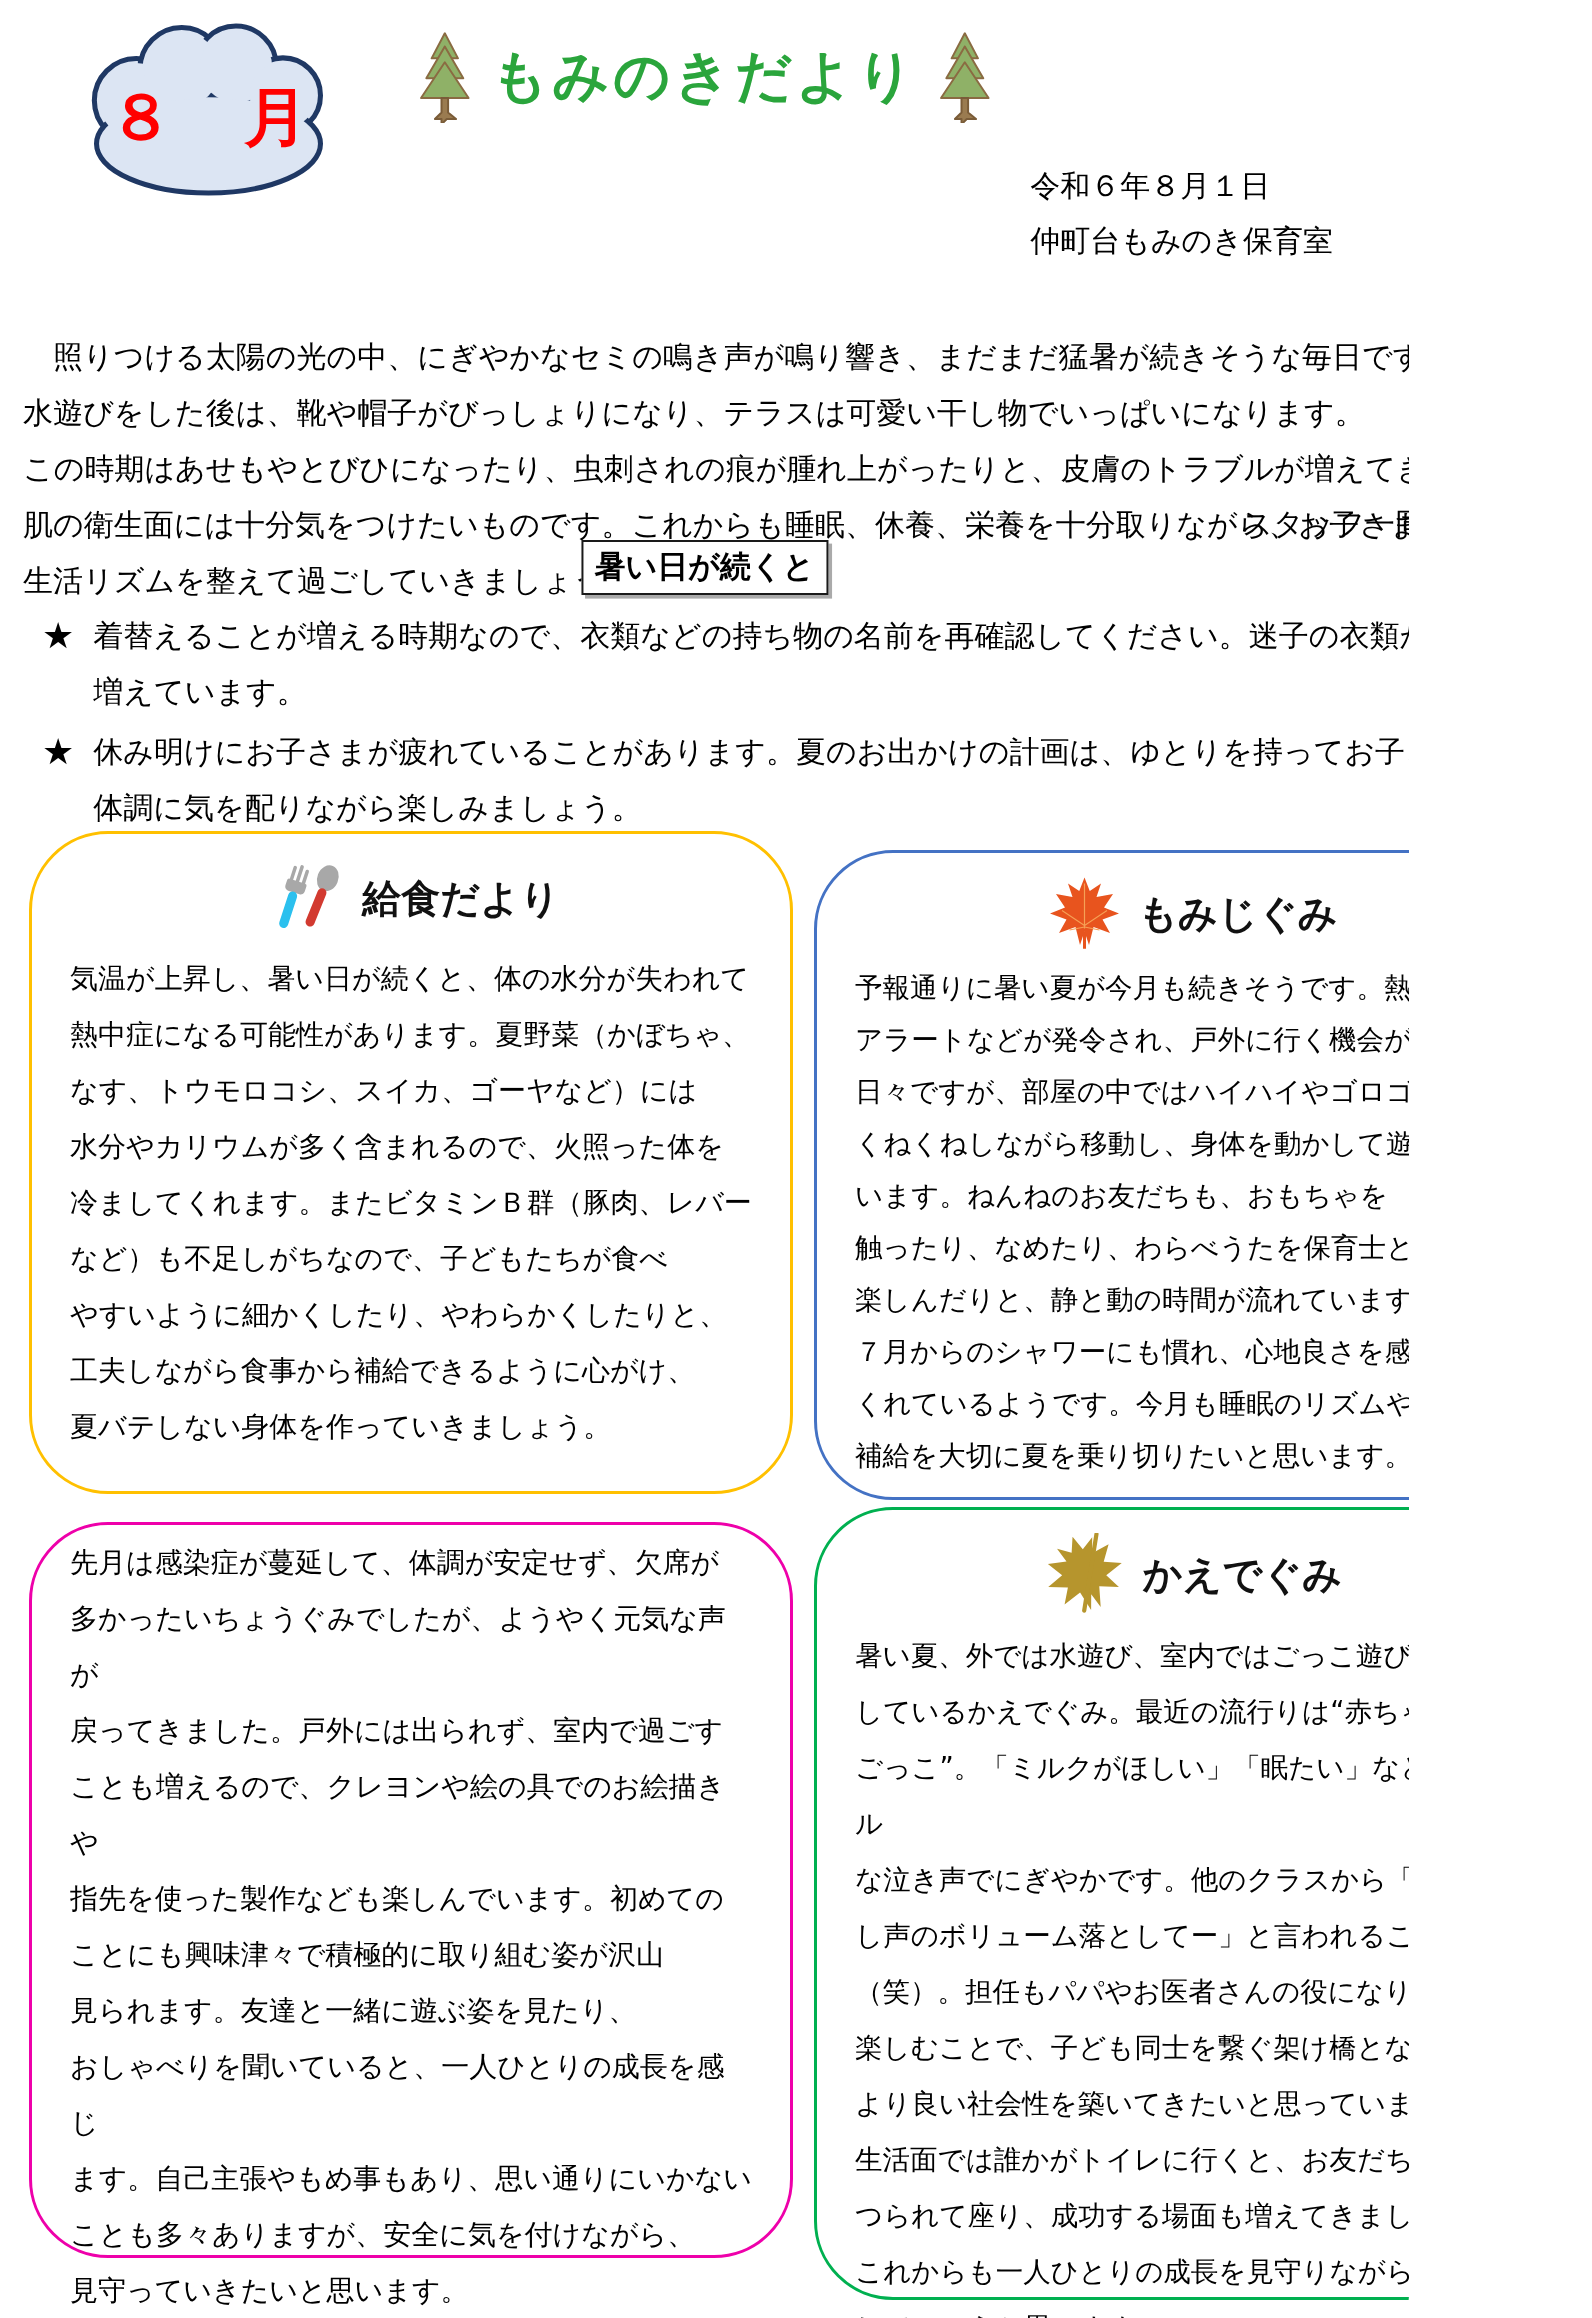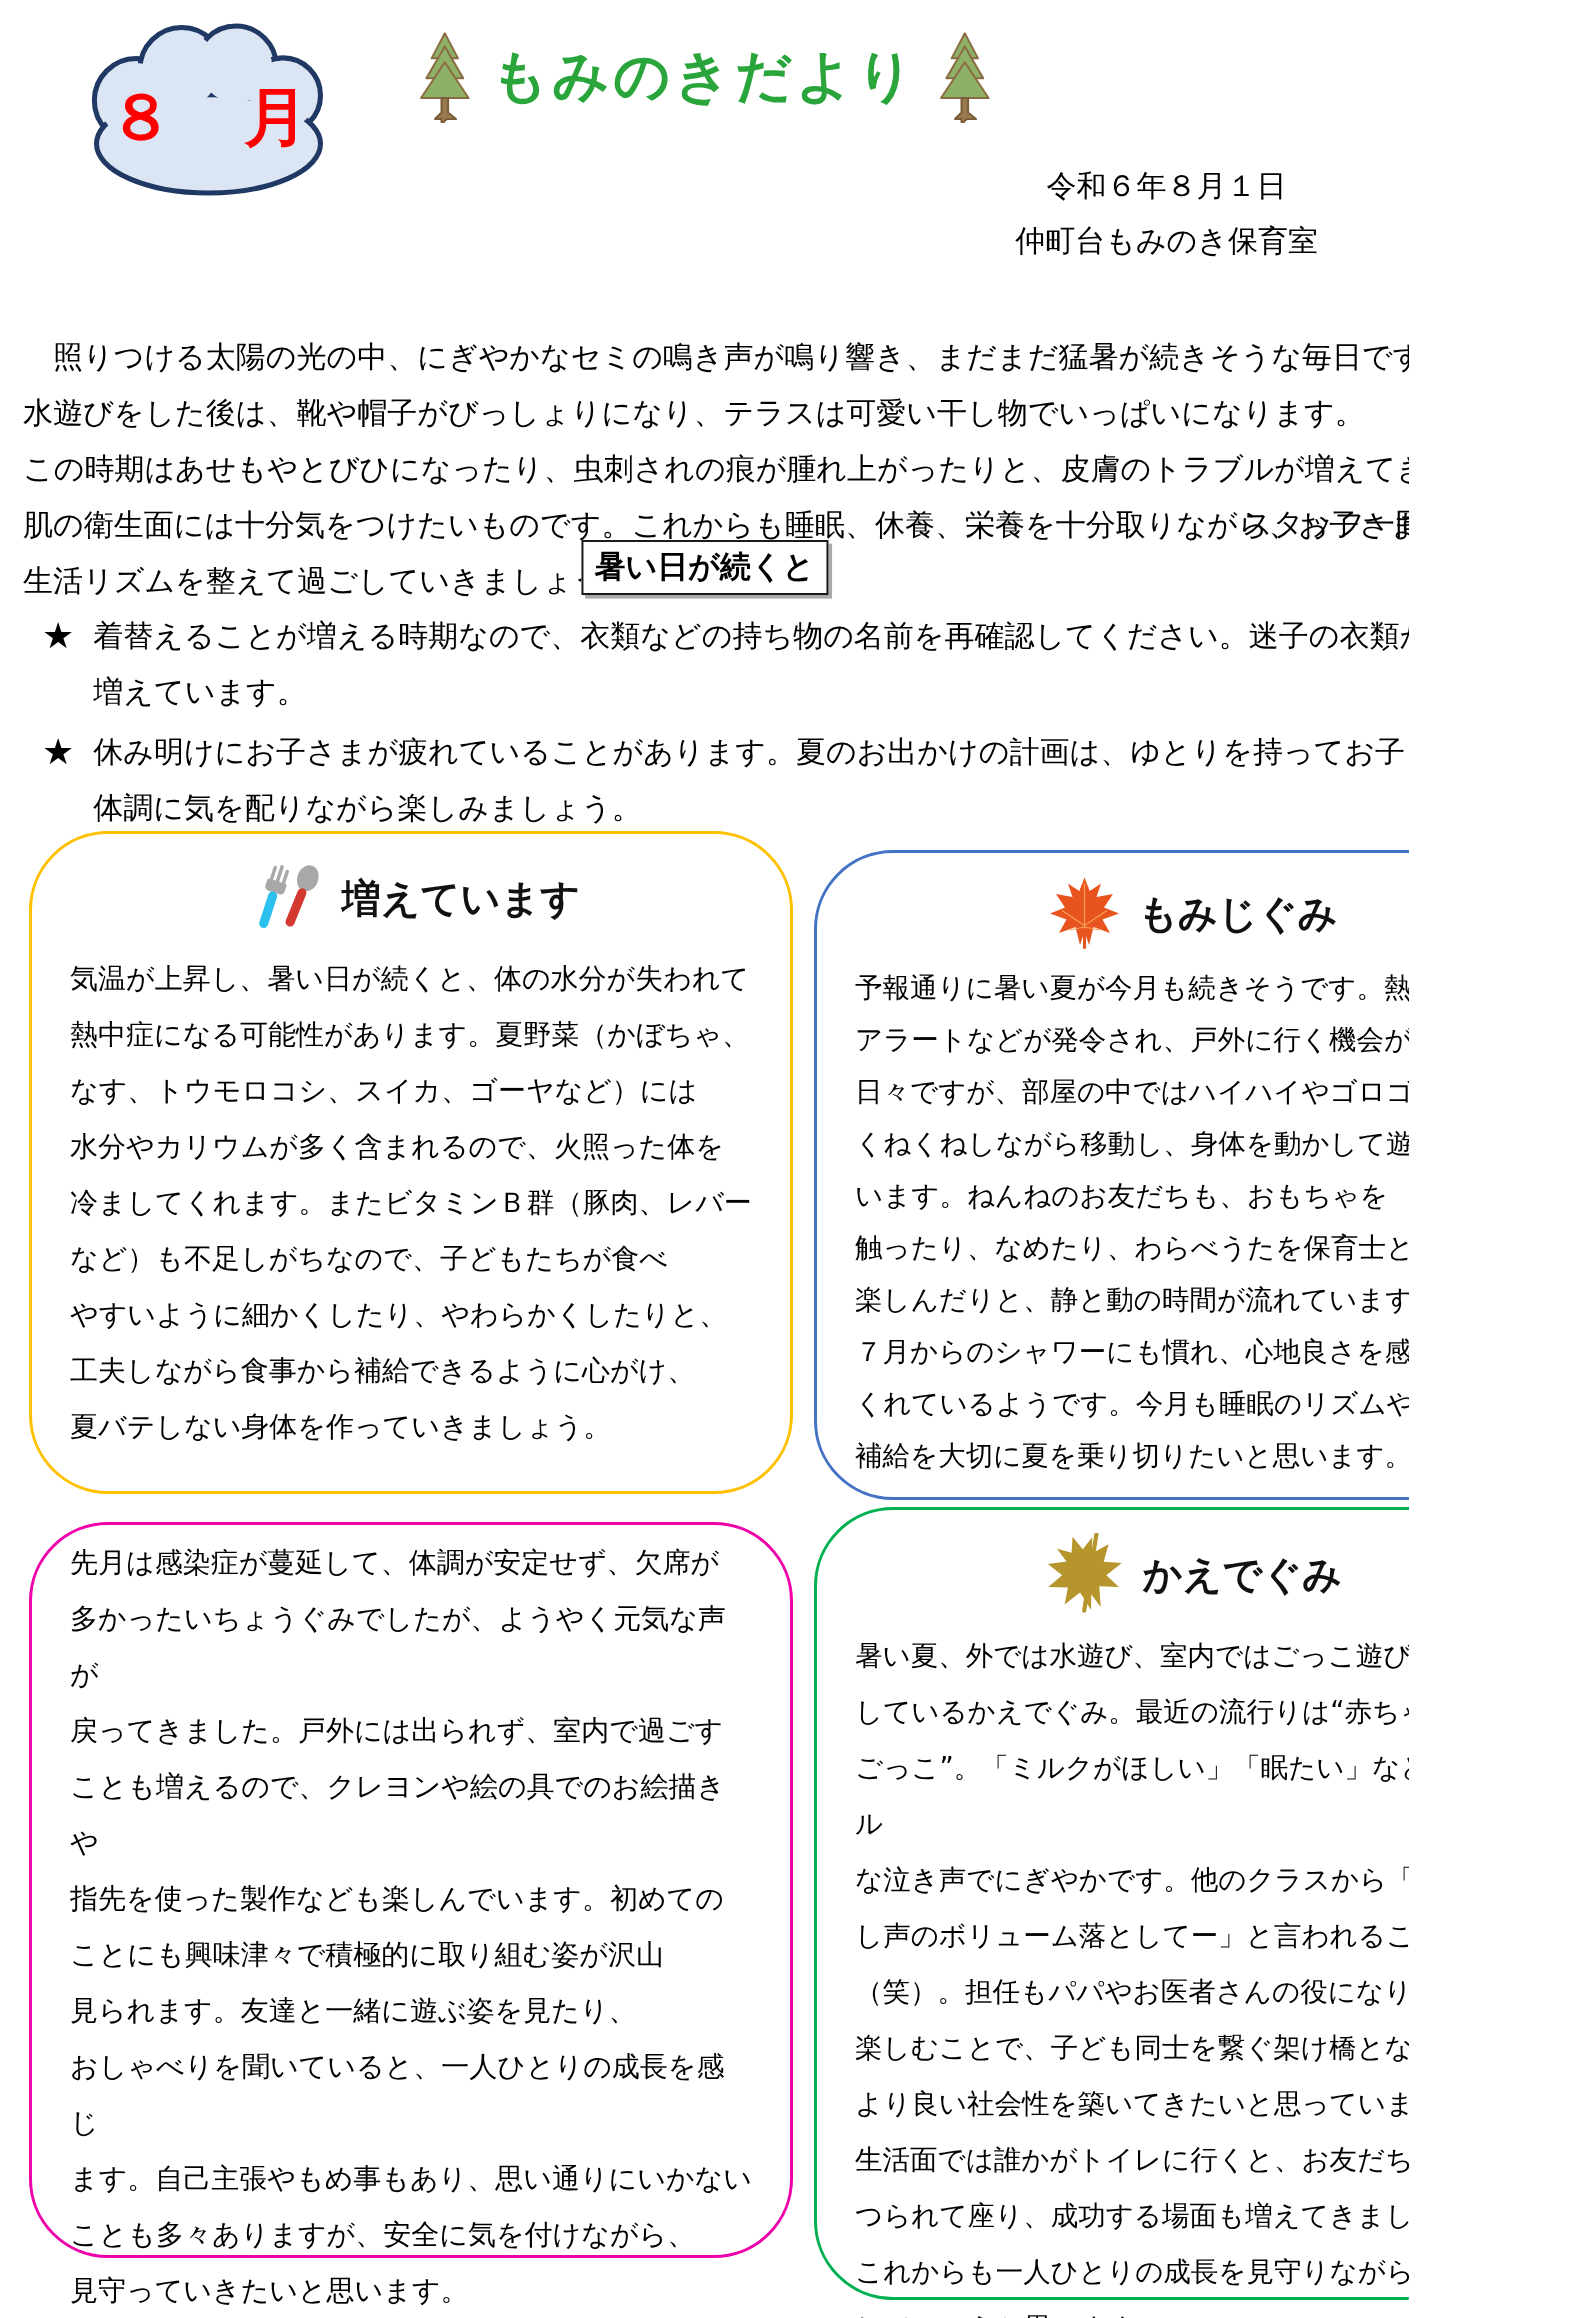--- a/index.html
+++ b/index.html
@@ -21,21 +21,21 @@
     letter-spacing:24.6px;text-indent:24.6px;
   }
   .title-row{
     position:absolute;left:50%;top:27.5px;transform:translateX(-50%);
     display:flex;align-items:center;gap:14px;
   }
   .newsletter-title{
     font-size:56px;font-weight:900;color:#2aa53c;letter-spacing:3.6px;white-space:nowrap;
   }
   .date-block{
-    position:absolute;right:91px;top:158px;text-align:center;
+    position:absolute;right:76px;top:158px;text-align:left;
     font-size:30px;line-height:55px;color:#000;
   }
   
   .intro{
     position:absolute;left:23px;top:273px;width:1550px;
     font-size:30px;line-height:56px;white-space:pre-line;color:#000;
   }
   .signature{position:absolute;right:148px;top:223px;white-space:nowrap;}
   
   .parents-heading{
@@ -160,21 +160,21 @@
             <rect x="49" y="14" width="5" height="24" rx="2.5" fill="#a8a8a8"></rect>
             <path d="M31,34 h23 a3,3 0 0 1 3,3 v8 a6,6 0 0 1 -6,6 h-17 a6,6 0 0 1 -6,-6 v-8 a3,3 0 0 1 3,-3 z" fill="#a8a8a8"></path>
             <rect x="36" y="50" width="13" height="54" rx="6.5" fill="#2bc0ee"></rect>
           </g>
           <g transform="rotate(22 82 60)">
             <ellipse cx="82" cy="28" rx="15" ry="19" fill="#a8a8a8"></ellipse>
             <rect x="75.5" y="44" width="13" height="58" rx="6.5" fill="#d23a30"></rect>
           </g>
         </svg>
       </span>
-      <span class="box-title">増えています</span>
+      <span class="box-title">給食だより</span>
     </div>
     <div class="box-body">気温が上昇し、暑い日が続くと、体の水分が失われて
 熱中症になる可能性があります。夏野菜（かぼちゃ、
 なす、トウモロコシ、スイカ、ゴーヤなど）には
 水分やカリウムが多く含まれるので、火照った体を
 冷ましてくれます。またビタミンＢ群（豚肉、レバー
 など）も不足しがちなので、子どもたちが食べ
 やすいように細かくしたり、やわらかくしたりと、
 工夫しながら食事から補給できるように心がけ、
 夏バテしない身体を作っていきましょう。</div>

